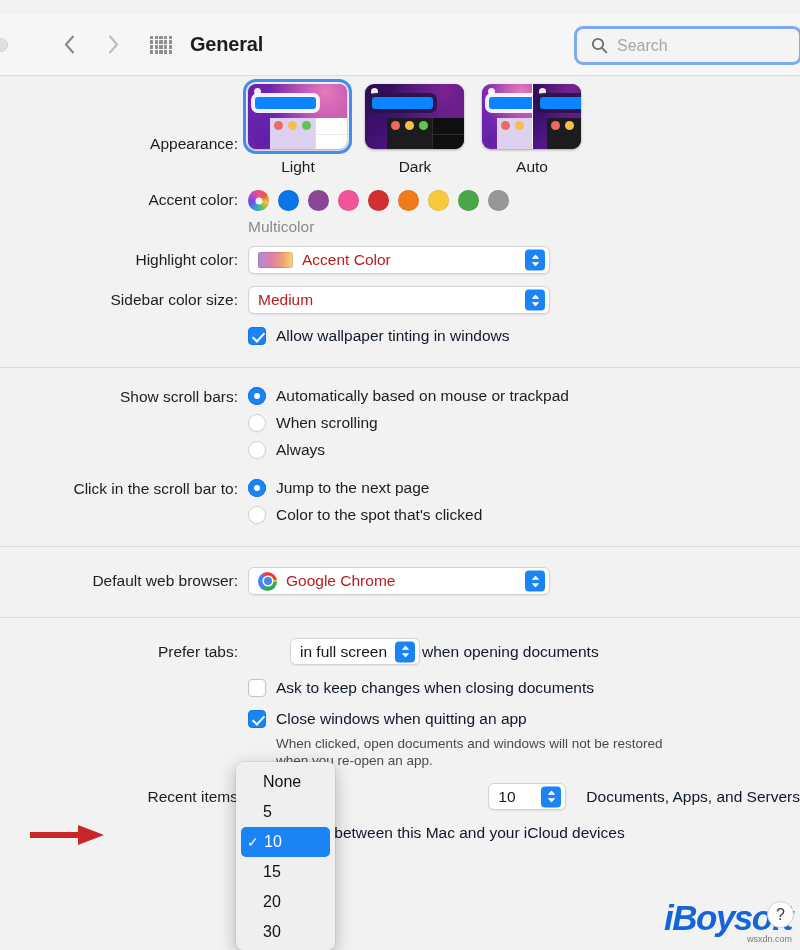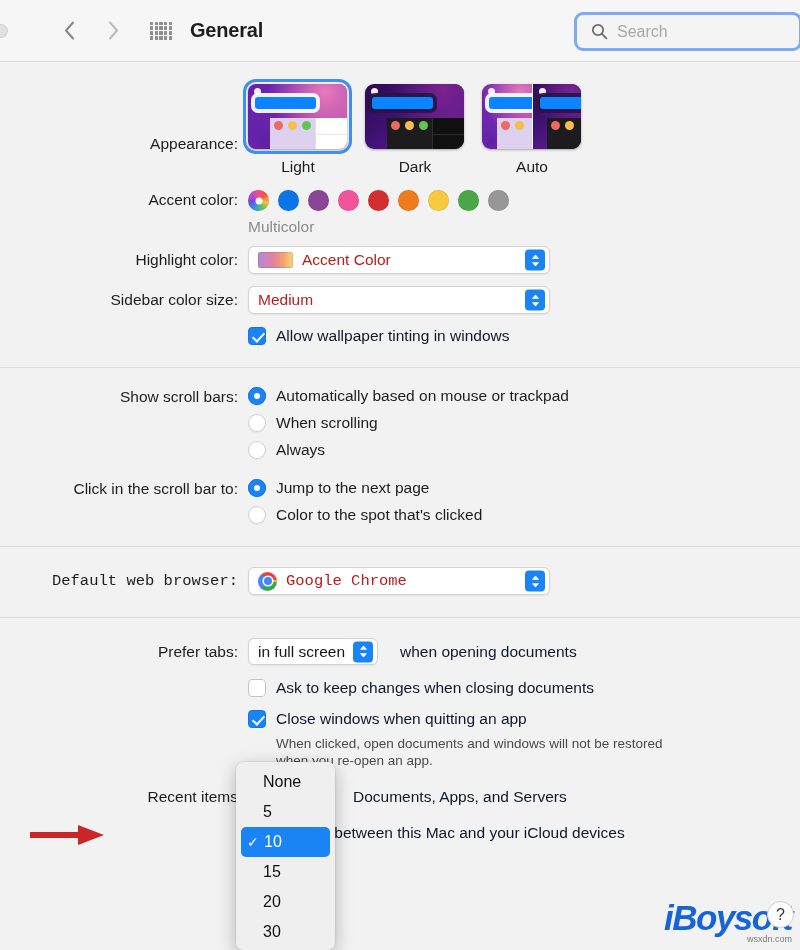--- a/index.html
+++ b/index.html
@@ -7,21 +7,21 @@
     width: 800px; height: 950px;
     font-family: "Liberation Sans", sans-serif;
     background: #f2f2f2;
     overflow: hidden;
     -webkit-font-smoothing: antialiased;
   }
   #root { position: relative; width: 800px; height: 950px; background: #f2f2f2; }
 
   
   .toolbar {
-    position: absolute; left: 0; top: 0; width: 800px; height: 62px;
+    position: absolute; left: 0; top: 14px; width: 800px; height: 62px;
     background: #f6f6f6;
     border-bottom: 1px solid #dcdcdc;
     display: flex; align-items: center;
   }
   .traffic {
     width: 14px; height: 14px; border-radius: 50%;
     background: #e0e0e0; border: 1px solid #d2d2d2;
     margin-left: -6px;
   }
   .navbtn {
@@ -476,21 +476,21 @@
           <div class="rrow">
             <span class="rad"></span>
             <span class="rtext">Color to the spot that's clicked</span>
           </div>
         </div>
       </div>
     </div>
 
     <div class="divider"></div>
 
-    <div class="row" style="padding-top:20px;padding-bottom:22px;font-family:Liberation Mono, monospace;">
+    <div class="row" style="padding-top:20px;padding-bottom:22px;">
       <div class="lbl" style="padding-top:4px;">Default web browser:</div>
       <div class="ctl">
         <div class="popup w300">
           <span class="chrome"></span>
           <span>Google Chrome</span>
           <span class="stepper">
             <svg viewBox="0 0 9 5">
                 <path d="M4.5 0 8.2 4.3H0.8z"></path>
               </svg>
             <svg viewBox="0 0 9 5">
@@ -498,21 +498,21 @@
               </svg>
           </span>
         </div>
       </div>
     </div>
 
     <div class="divider"></div>
 
     <div class="row" style="padding-top:20px;justify-content:space-between;">
       <div class="lbl" style="padding-top:4px;">Prefer tabs:</div>
-      <div class="ctl" style="display:flex;align-items:center;gap:22px;">
+      <div class="ctl" style="display:flex;align-items:center;gap:2px;margin-left:42px;">
         <div class="inline-popup">
           <span>in full screen</span>
           <span class="stepper">
             <svg viewBox="0 0 9 5">
                 <path d="M4.5 0 8.2 4.3H0.8z"></path>
               </svg>
             <svg viewBox="0 0 9 5">
                 <path d="M4.5 5 0.8 0.7h7.4z"></path>
               </svg>
           </span>
@@ -540,21 +540,21 @@
         </div>
         <div class="helptext" style="margin-left:28px;margin-top:7px;">
           <div>When clicked, open documents and windows will not be restored</div>
           <div>when you re-open an app.</div>
         </div>
       </div>
     </div>
 
     <div class="row" style="padding-top:14px;">
       <div class="lbl" style="padding-top:4px;">Recent items</div>
-      <div class="ctl" style="display:flex;align-items:center;gap:27px;">
+      <div class="ctl" style="display:flex;align-items:center;gap:20px;justify-content:flex-end;">
         <div class="inline-popup" style="width:78px;">
           <span>10</span>
           <span class="stepper">
             <svg viewBox="0 0 9 5">
                 <path d="M4.5 0 8.2 4.3H0.8z"></path>
               </svg>
             <svg viewBox="0 0 9 5">
                 <path d="M4.5 5 0.8 0.7h7.4z"></path>
               </svg>
           </span>

